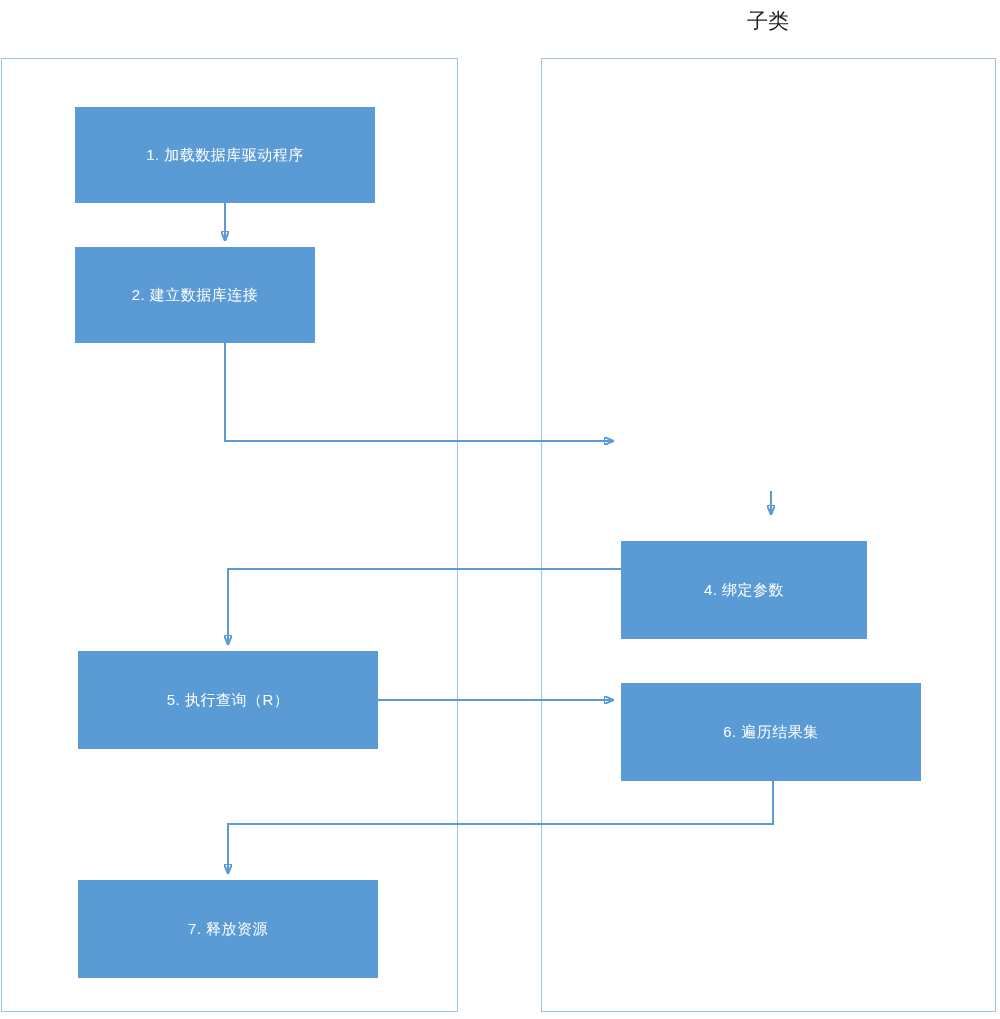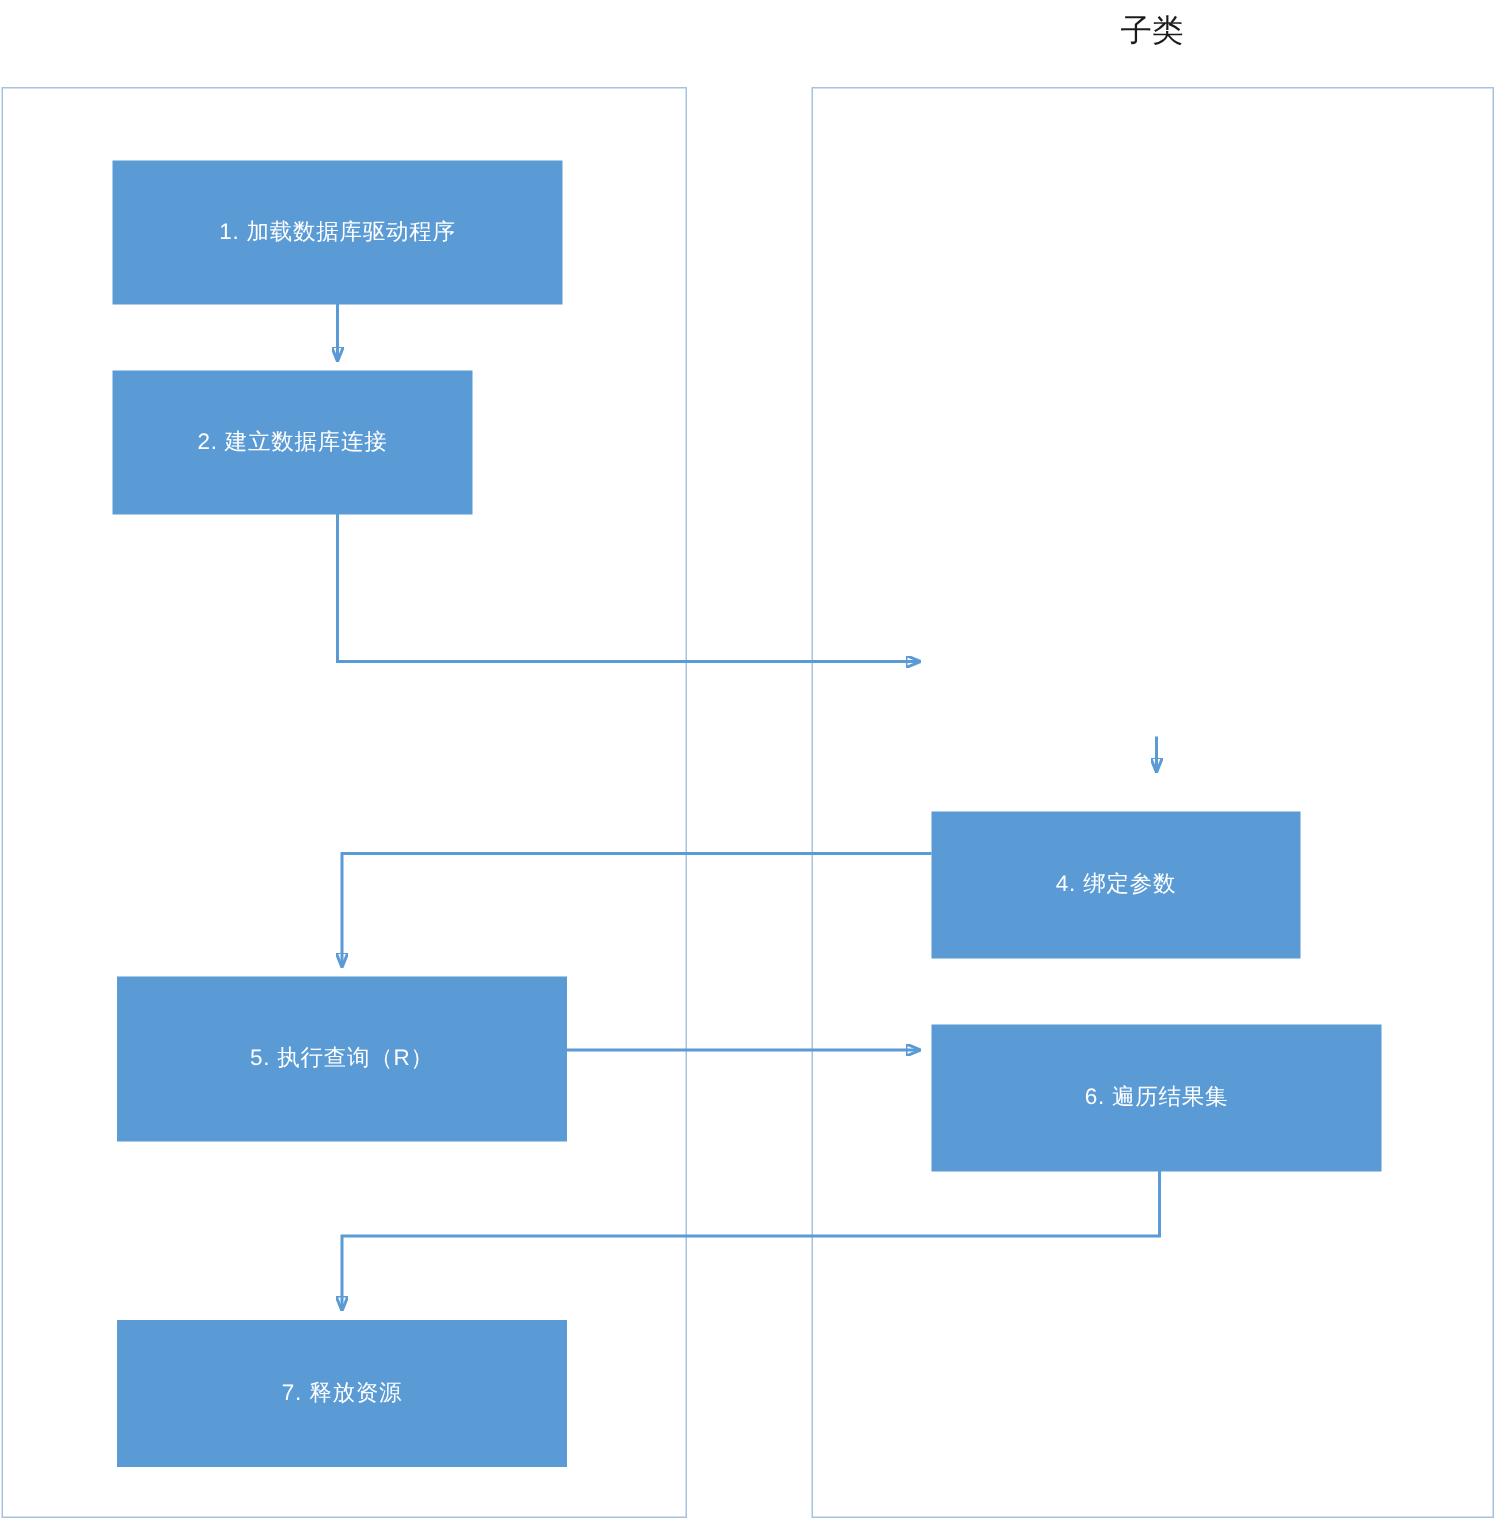--- a/index.html
+++ b/index.html
@@ -102,21 +102,21 @@
 
   <div class="node" style="left:75px; top:247px; width:240px; height:96px;">
     <span class="node-label">2. 建立数据库连接</span>
   </div>
 
 
   <div class="node" style="left:621px; top:521px; width:246px; height:98px;margin-top:20px;">
     <span class="node-label">4. 绑定参数</span>
   </div>
 
-  <div class="node" style="left:78px; top:651px; width:300px; height:110px;">
+  <div class="node" style="left:78px; top:651px; width:300px; height:98px;">
     <span class="node-label">5. 执行查询（R）</span>
   </div>
 
   <div class="node" style="left:621px; top:651px; width:300px; height:98px;margin-top:32px;">
     <span class="node-label">6. 遍历结果集</span>
   </div>
 
   <div class="node" style="left:78px; top:880px; width:300px; height:98px;">
     <span class="node-label">7. 释放资源</span>
   </div>

